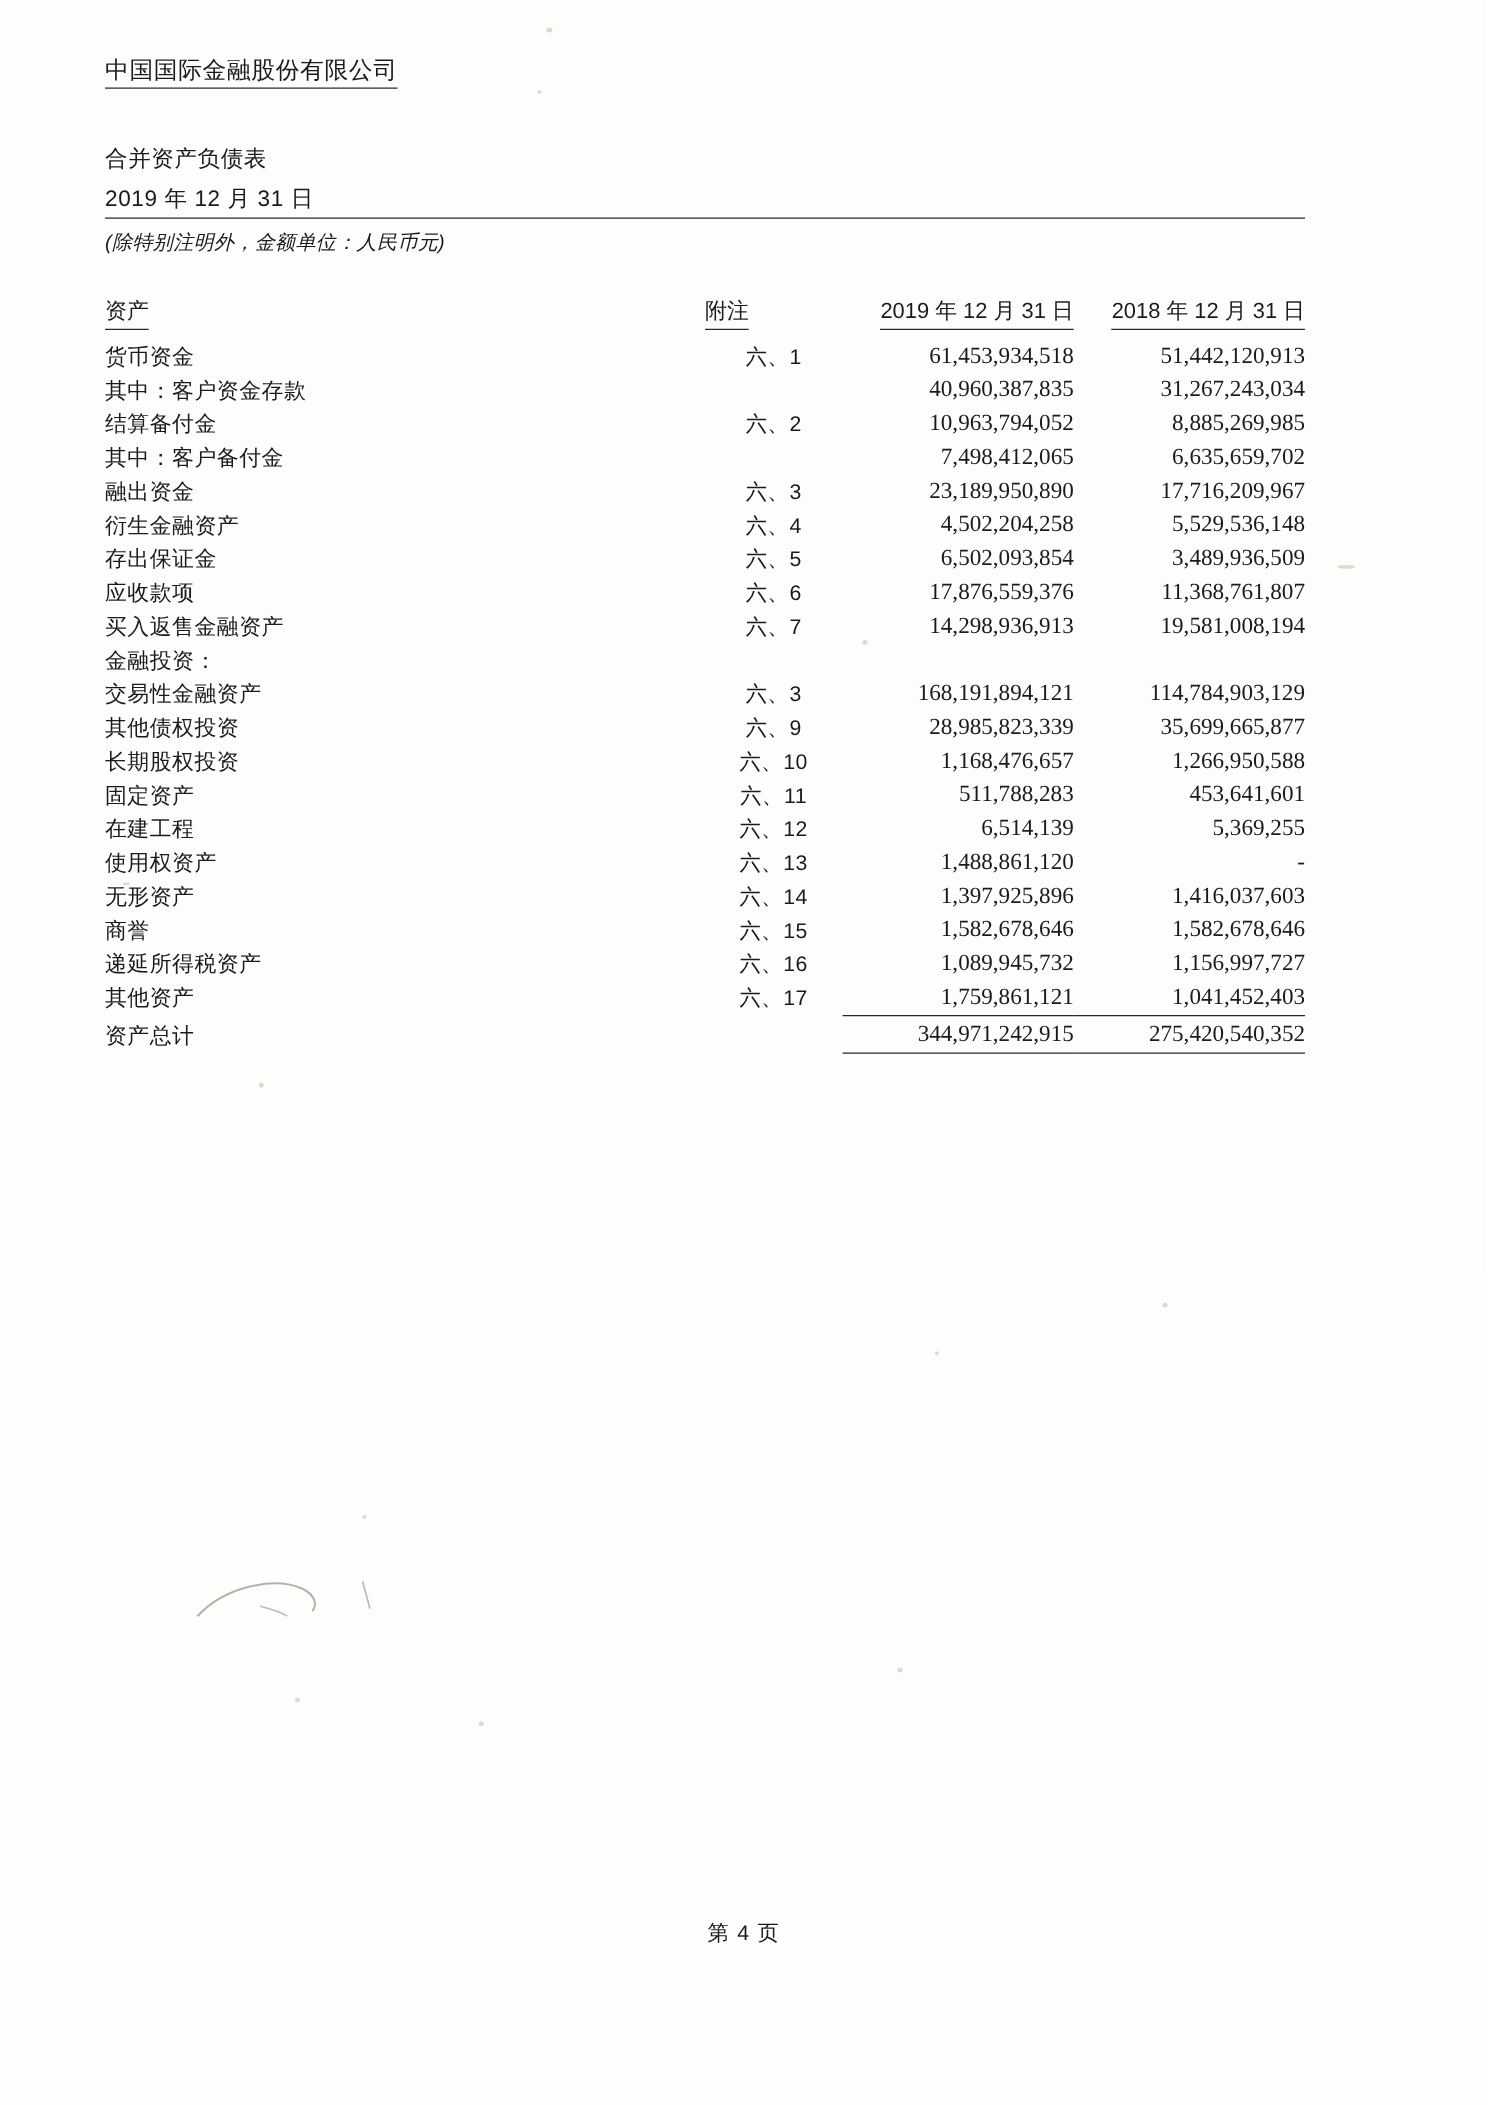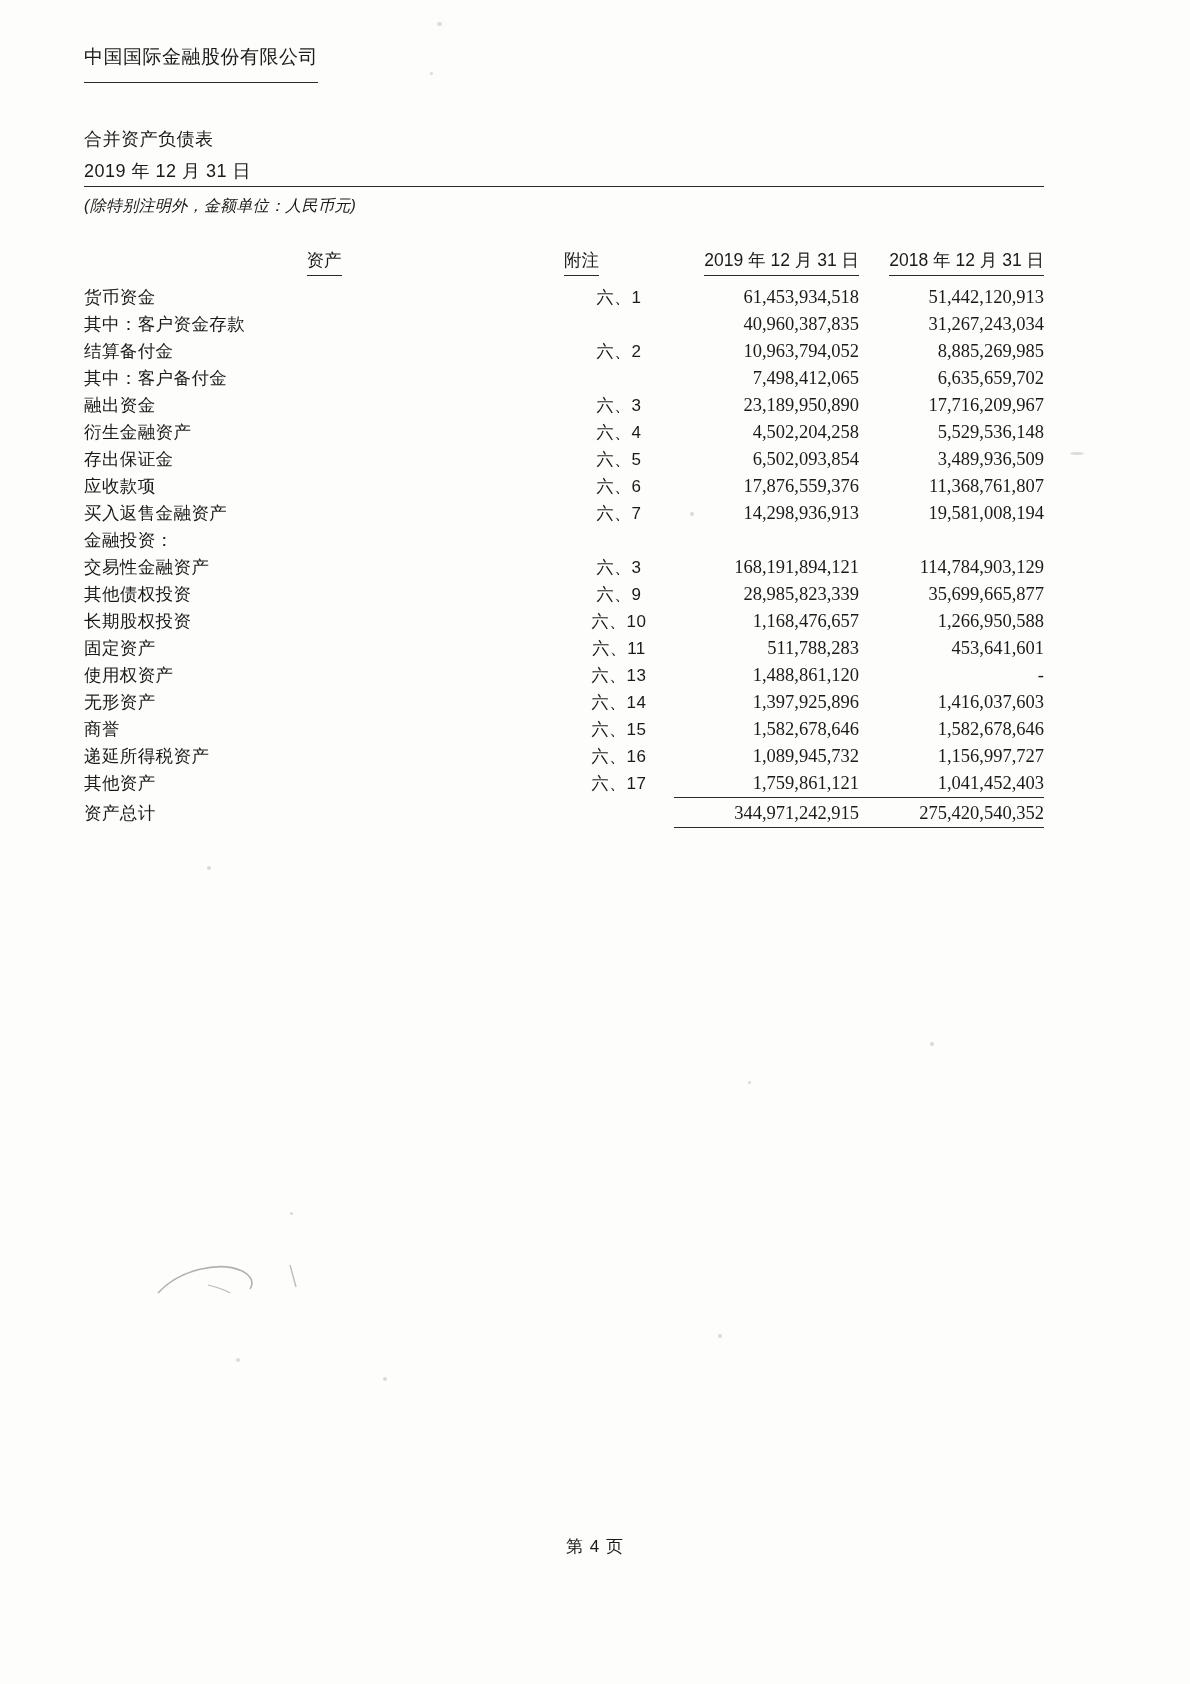--- a/index.html
+++ b/index.html
@@ -31,21 +31,21 @@
     position: absolute;
     left: 84px;
     top: 44px;
     width: 1020px;
   }
   .company {
     font-size: 19px;
     letter-spacing: .5px;
     border-bottom: 1.3px solid #2a2a2a;
     display: inline-block;
-    padding-bottom: 12px;
+    padding-bottom: 0;
     line-height: 1.35;
   }
   .stmt-title {
     margin-top: 44px;
     font-size: 18px;
     letter-spacing: .5px;
   }
   .stmt-date {
     font-size: 18px;
     margin-top: 8px;
@@ -68,21 +68,21 @@
     width: 960px;
     font-size: 17.5px;
   }
   table.fin th, table.fin td {
     padding: 0;
     vertical-align: bottom;
     line-height: 27px;
     font-weight: normal;
   }
   th.h-label {
-    text-align: center;
+    text-align: left;
     width: 480px;
   }
   th.h-note {
     text-align: left;
     width: 110px;
   }
   th.h-col {
     text-align: right;
     width: 185px;
     padding-right: 4px;
@@ -268,20 +268,26 @@
             <td class="c-num">1,168,476,657</td>
             <td class="c-num">1,266,950,588</td>
           </tr>
           <tr>
             <td class="c-label ind1">固定资产</td>
             <td class="c-note">六、11</td>
             <td class="c-num">511,788,283</td>
             <td class="c-num">453,641,601</td>
           </tr>
           <tr>
+            <td class="c-label ind1">在建工程</td>
+            <td class="c-note">六、12</td>
+            <td class="c-num">6,514,139</td>
+            <td class="c-num">5,369,255</td>
+          </tr>
+          <tr>
             <td class="c-label ind1">使用权资产</td>
             <td class="c-note">六、13</td>
             <td class="c-num">1,488,861,120</td>
             <td class="c-num">-</td>
           </tr>
           <tr>
             <td class="c-label ind1">无形资产</td>
             <td class="c-note">六、14</td>
             <td class="c-num">1,397,925,896</td>
             <td class="c-num">1,416,037,603</td>

